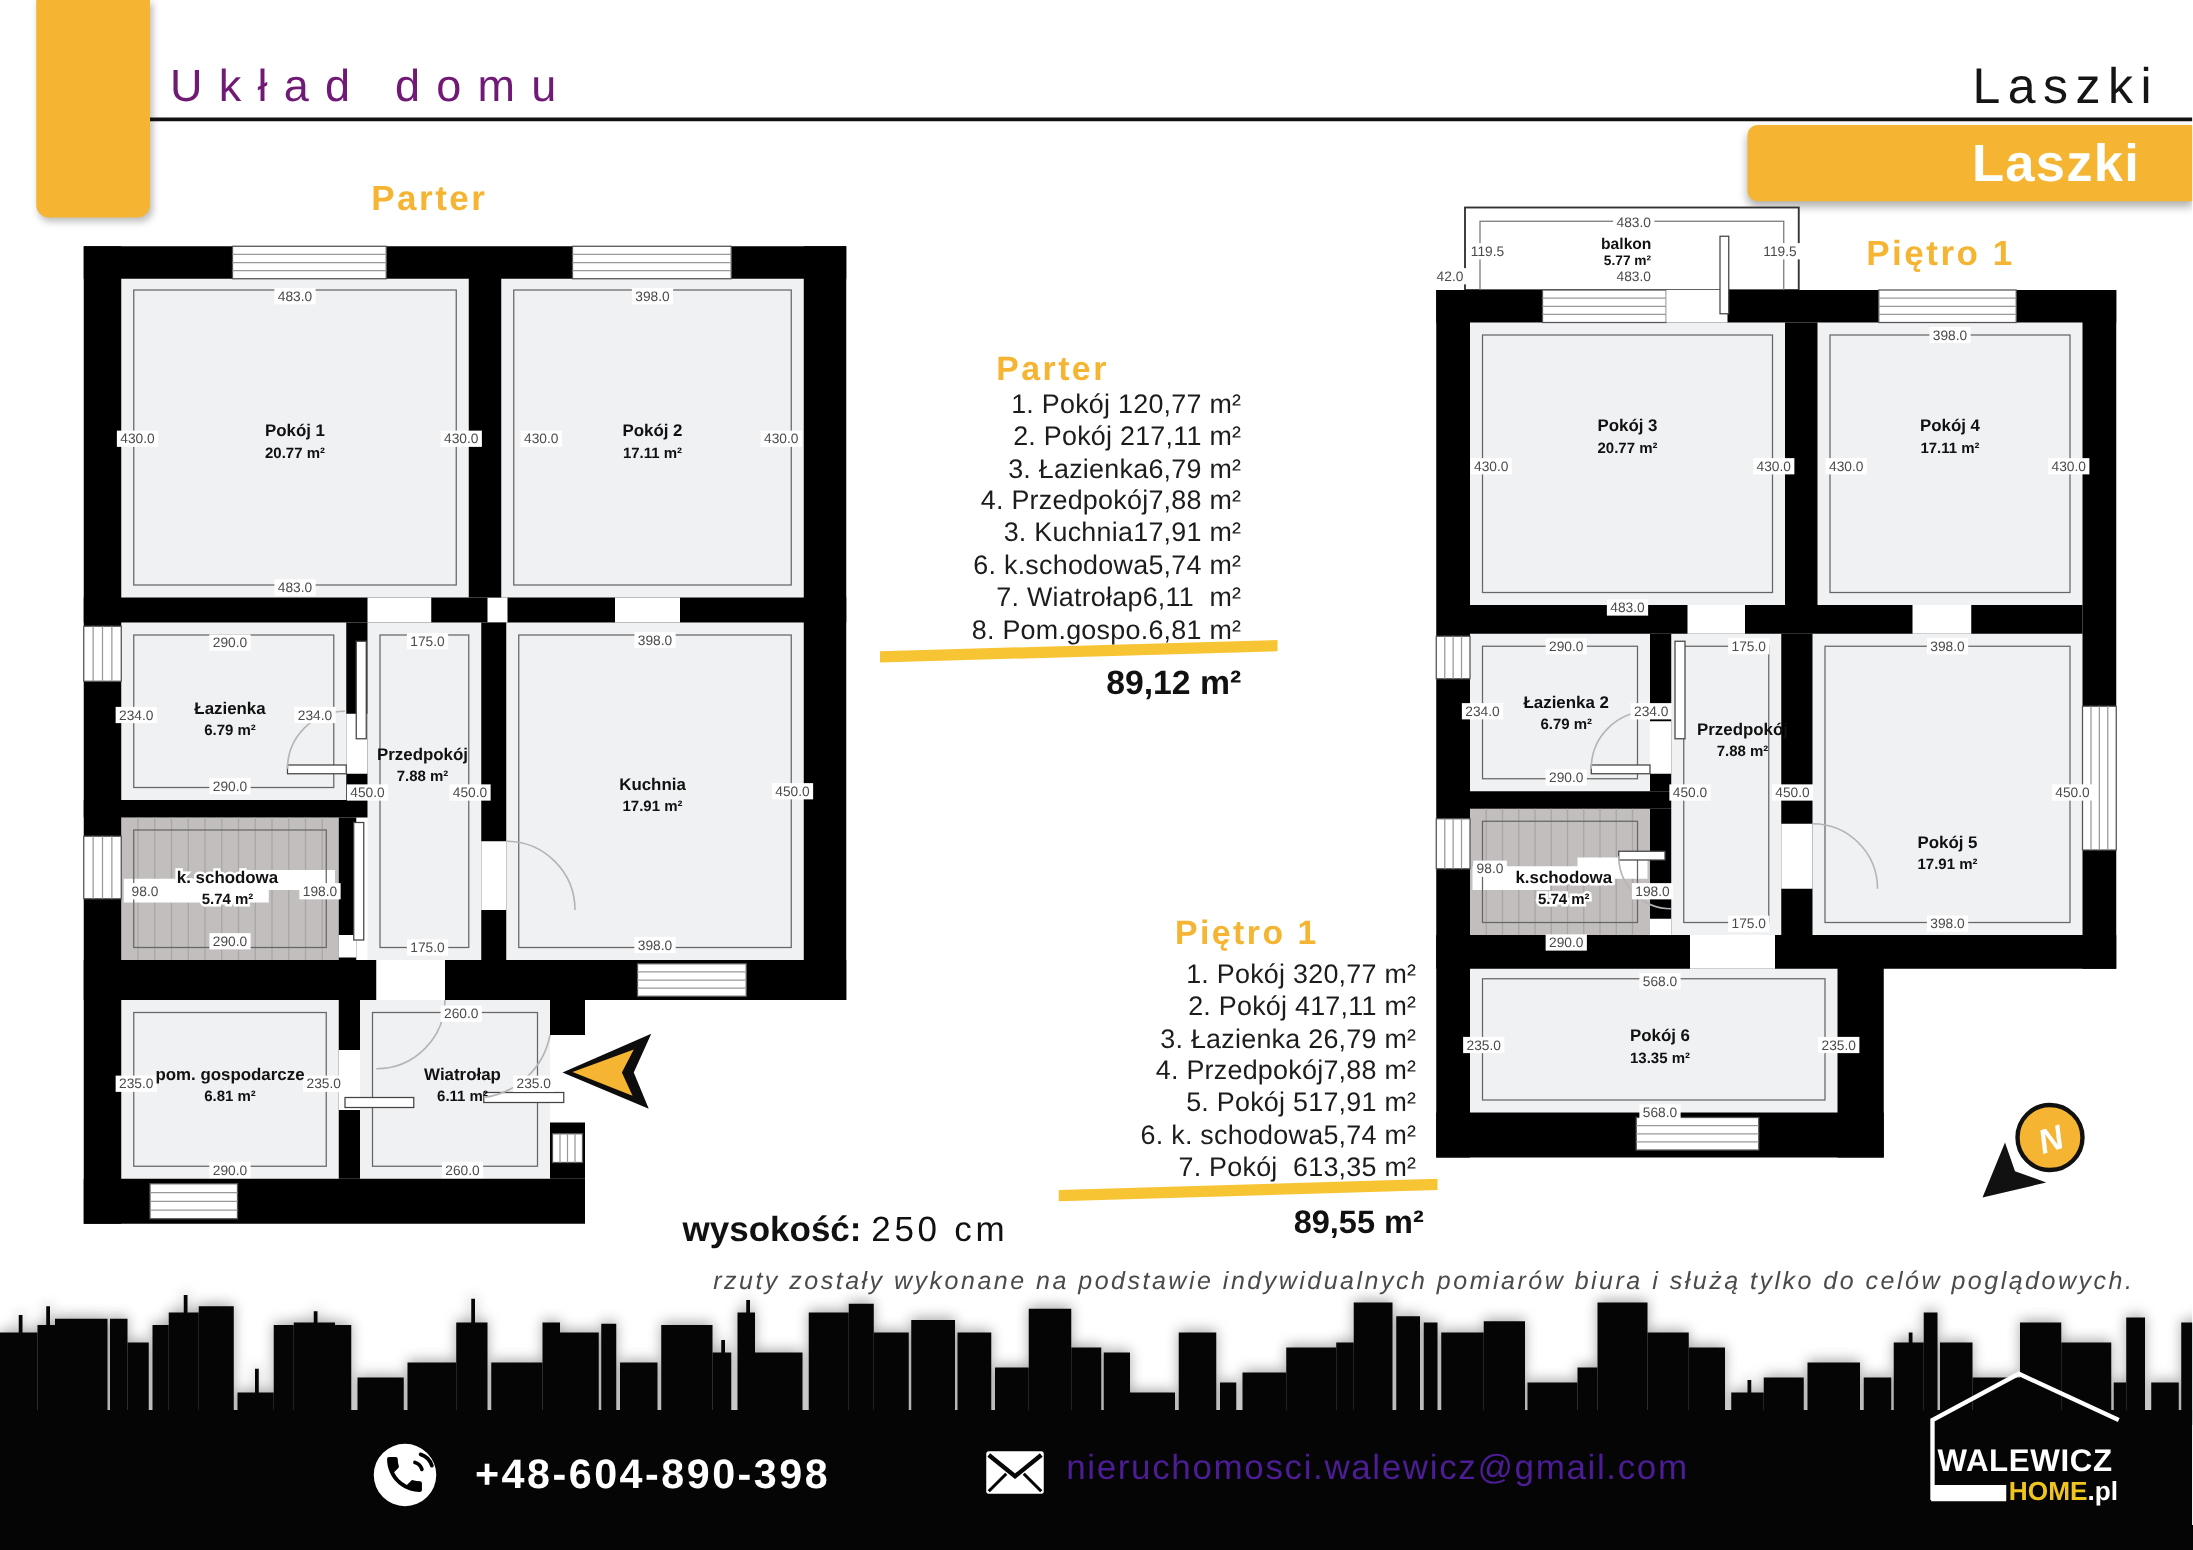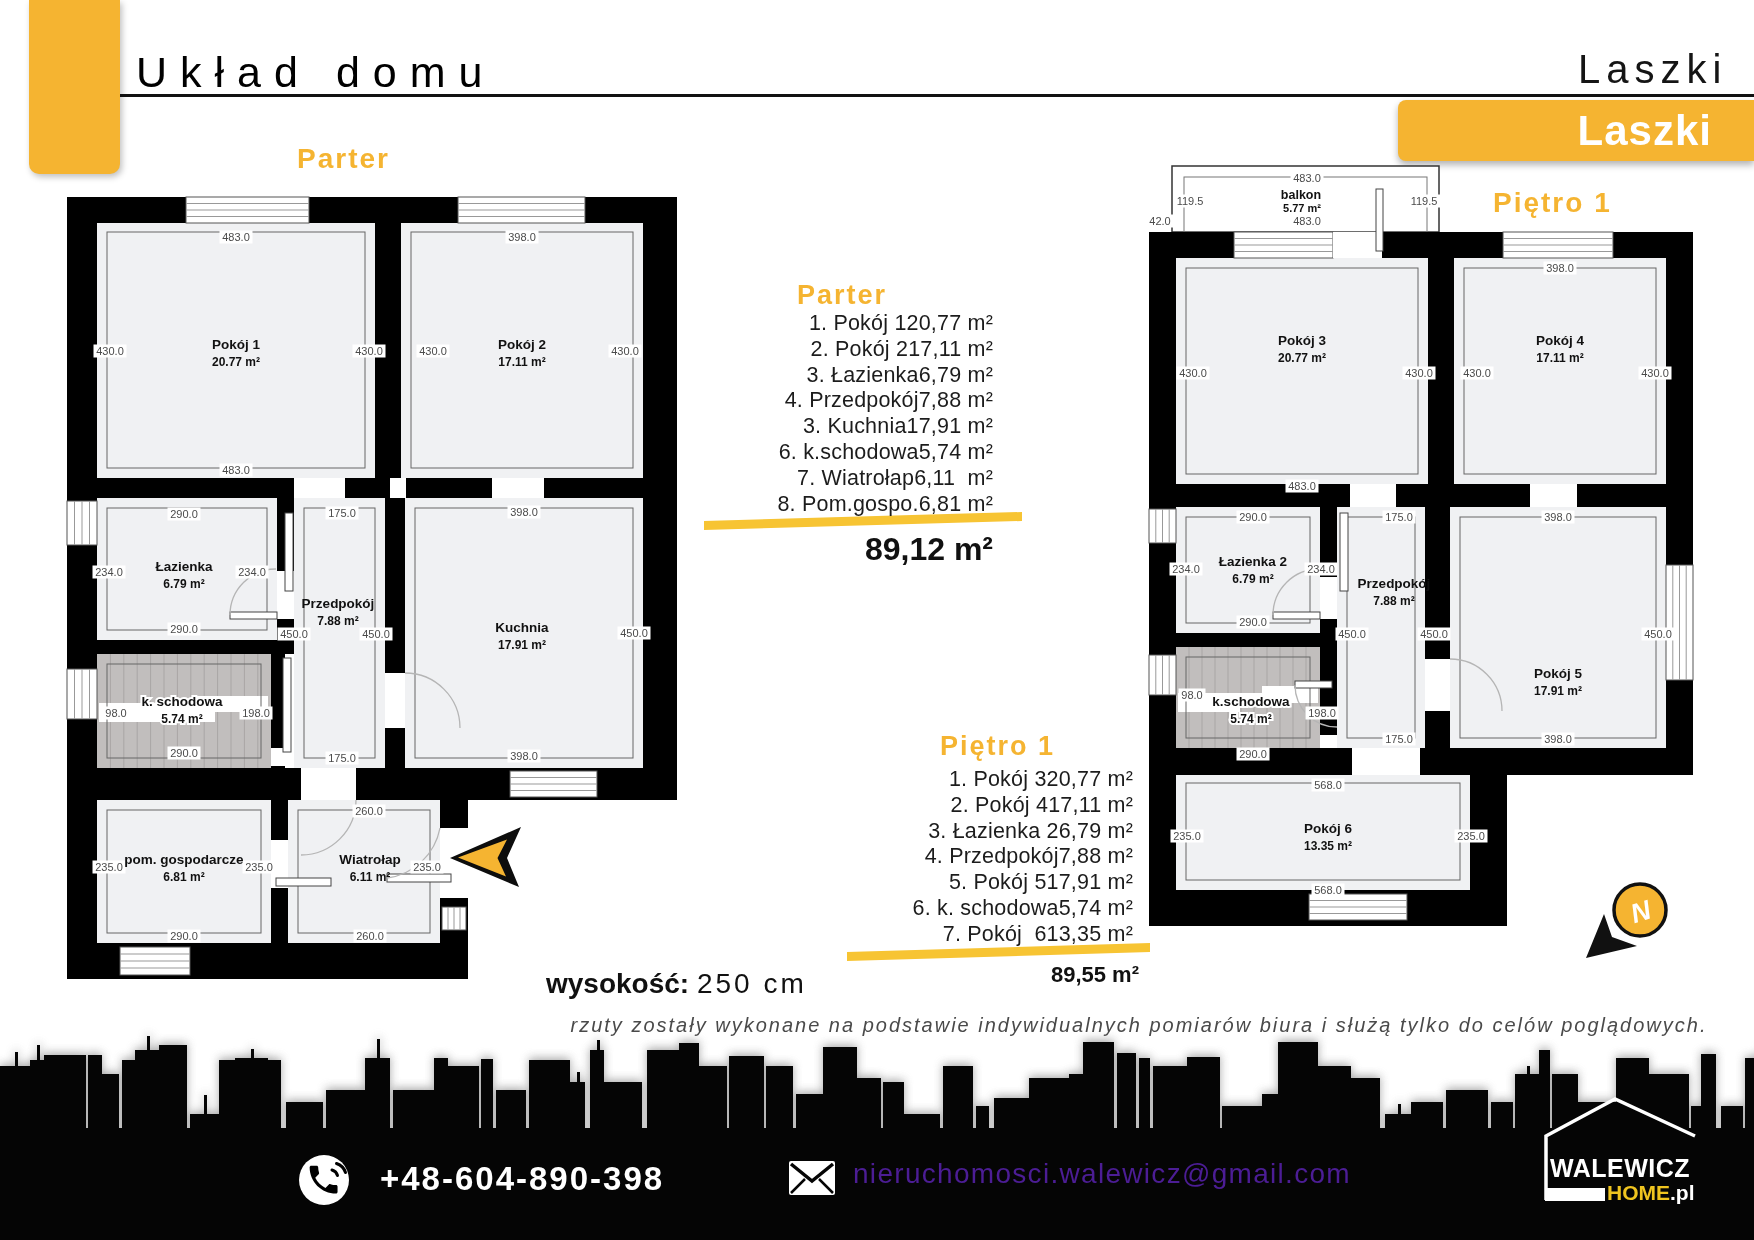--- a/index.html
+++ b/index.html
@@ -6,21 +6,21 @@
   font-family:"Liberation Sans",sans-serif}
 .abs{position:absolute}
 .row{display:flex;justify-content:flex-end;height:25.8px;line-height:25.8px;
   font-size:21.5px;color:#1c1c1c;letter-spacing:0.2px}
 </style></head><body>
 <div class="page">
 
 <div class="abs" style="left:29px;top:0;width:91px;height:174px;background:#F5B431;
   border-radius:0 0 10px 10px;box-shadow:2px 3px 6px rgba(0,0,0,.25)"></div>
 
-<div class="abs" style="left:136px;top:48px;font-size:43px;letter-spacing:13px;color:#000000">Układ domu</div>
+<div class="abs" style="left:136px;top:48px;font-size:36px;letter-spacing:13px;color:#701a75">Układ domu</div>
 
 <div class="abs" style="left:120px;top:94px;width:1634px;height:3px;background:#111"></div>
 
 <div class="abs" style="left:1578px;top:47px;font-size:40px;letter-spacing:6px;color:#151515">Laszki</div>
 
 <div class="abs" style="left:1398px;top:100px;width:356px;height:61px;background:#F5B431;
   border-radius:8px 0 0 8px;box-shadow:0 4px 7px rgba(0,0,0,.3)"></div>
 
 <div class="abs" style="left:1398px;top:107px;width:314px;text-align:right;font-size:42px;
   font-weight:bold;color:#fff;letter-spacing:1px">Laszki</div>
@@ -827,21 +827,21 @@
 <div class="row">
         <span>7. Wiatrołap</span>
         <span>6,11&nbsp; m²</span>
       </div>
 <div class="row">
         <span>8. Pom.gospo.</span>
         <span>6,81 m²</span>
       </div>
 </div>
 
-<div class="abs" style="left:722px;top:531px;width:271px;text-align:right;font-size:32px;
+<div class="abs" style="left:722px;top:531px;width:271px;text-align:right;font-size:27px;
   font-weight:bold;color:#111">89,12 m²</div>
 
 <div class="abs" style="left:862px;top:731px;width:271px;text-align:center;font-size:27px;
   font-weight:bold;color:#F5B431;letter-spacing:2px">Piętro 1</div>
 
 <div class="abs" style="left:862px;top:767px;width:271px">
 <div class="row">
         <span>1. Pokój 3</span>
         <span>20,77 m²</span>
       </div>
@@ -864,21 +864,21 @@
 <div class="row">
         <span>6. k. schodowa</span>
         <span>5,74 m²</span>
       </div>
 <div class="row">
         <span>7. Pokój&nbsp; 6</span>
         <span>13,35 m²</span>
       </div>
 </div>
 
-<div class="abs" style="left:862px;top:962px;width:277px;text-align:right;font-size:22px;
+<div class="abs" style="left:862px;top:962px;width:277px;text-align:right;font-size:26px;
   font-weight:bold;color:#111">89,55 m²</div>
 
 <div class="abs" style="left:546px;top:968px;font-size:28px;color:#111">
 <b>wysokość:</b> <span style="letter-spacing:3px">250 cm</span></div>
 
 <div class="abs" style="left:524px;top:1014px;width:1230px;text-align:center;font-size:20px;
   font-style:italic;color:#4a4a4a;letter-spacing:2px;white-space:nowrap">rzuty zostały wykonane na podstawie indywidualnych pomiarów biura i służą tylko do celów poglądowych.</div>
 
 <div class="abs" style="left:380px;top:1160px;font-size:33px;font-weight:bold;color:#fff;letter-spacing:2px">+48-604-890-398</div>
 

